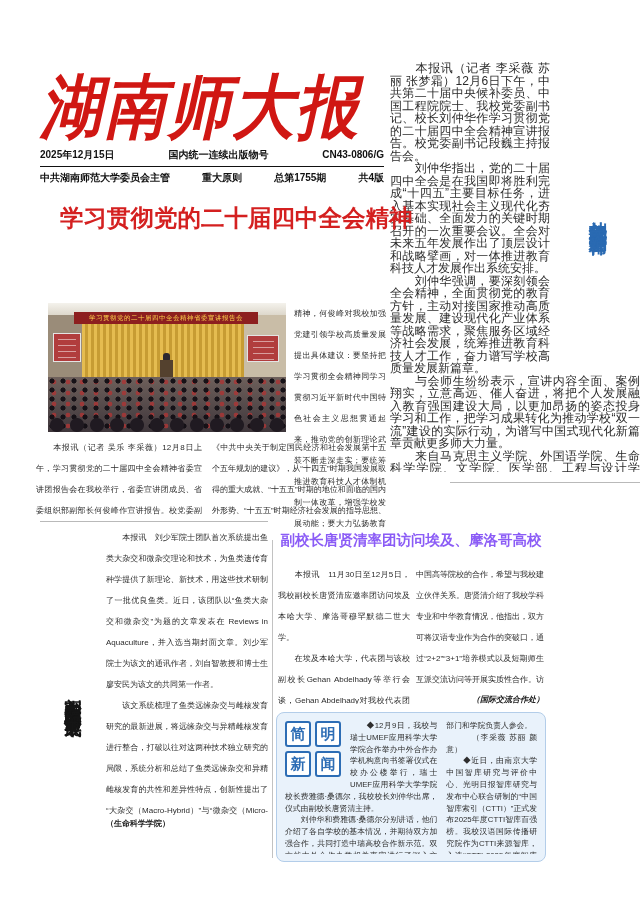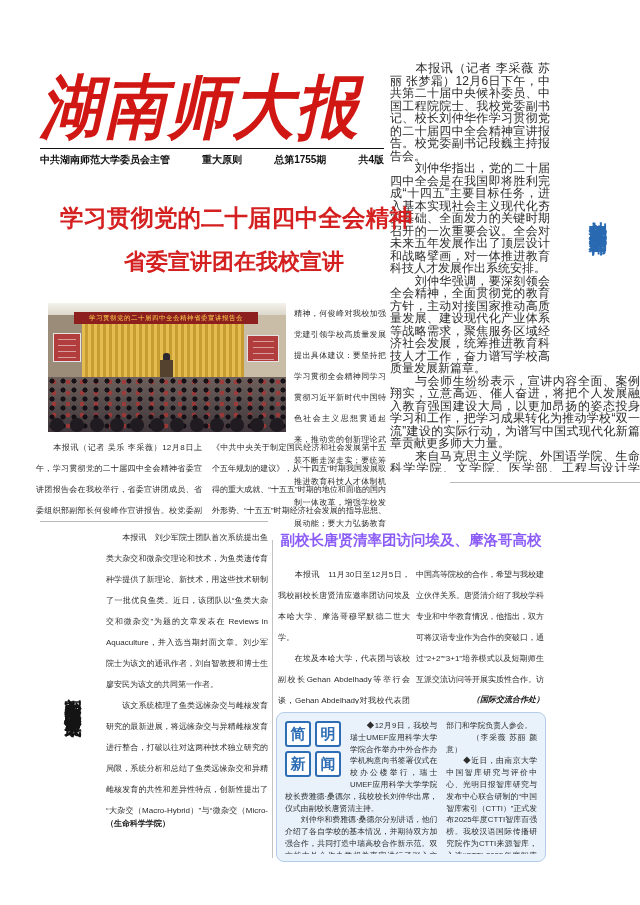--- a/index.html
+++ b/index.html
@@ -101,20 +101,25 @@
   .brieftext{font-size:7.8px;line-height:11.8px;text-align:justify;color:#2e2e2e;
       white-space:pre-line;}
 </style>
 </head>
 <body>
 
 <div id="page">
 
   <header id="masthead">
     <div class="mh-title">湖南师大报</div>
+    <div class="mh-row">
+      <span>2025年12月15日</span>
+      <span>国内统一连续出版物号</span>
+      <span>CN43-0806/G</span>
+    </div>
     <div class="mh-divider"></div>
     <div class="mh-row">
       <span>中共湖南师范大学委员会主管</span>
       <span>重大原则</span>
       <span>总第1755期</span>
       <span>共4版</span>
     </div>
   </header>
 
   <section id="right-article">
@@ -122,21 +127,20 @@
     <p>　　本报讯（记者 李采薇 苏丽 张梦霜）12月6日下午，中共第二十届中央候补委员、中国工程院院士、我校党委副书记、校长刘仲华作学习贯彻党的二十届四中全会精神宣讲报告。校党委副书记段巍主持报告会。</p>
     <p>　　刘仲华指出，党的二十届四中全会是在我国即将胜利完成“十四五”主要目标任务，进入基本实现社会主义现代化夯实基础、全面发力的关键时期召开的一次重要会议。全会对未来五年发展作出了顶层设计和战略擘画，对一体推进教育科技人才发展作出系统安排。</p>
     <p>　　刘仲华强调，要深刻领会全会精神，全面贯彻党的教育方针，主动对接国家推动高质量发展、建设现代化产业体系等战略需求，聚焦服务区域经济社会发展，统筹推进教育科技人才工作，奋力谱写学校高质量发展新篇章。</p>
     <p>　　与会师生纷纷表示，宣讲内容全面、案例翔实，立意高远、催人奋进，将把个人发展融入教育强国建设大局，以更加昂扬的姿态投身学习和工作，把学习成果转化为推动学校“双一流”建设的实际行动，为谱写中国式现代化新篇章贡献更多师大力量。</p>
     <p>　　来自马克思主义学院、外国语学院、生命科学学院、文学院、医学部、工程与设计学院、化学化工学院等学院的600余名师生代表参加报告会，会议以“主会场+分会场直播共学”方式进行。</p>
   </section>
   <div class="divider-h" style="left:450px;top:482px;width:190px;"></div>
 
   <section id="headline">
     <div class="h1">学习贯彻党的二十届四中全会精神</div>
-    <div class="h2">省委宣讲团在我校宣讲</div>
   </section>
 
   <div id="photo">
     <div class="ph-ceiling"></div>
     <div class="ph-wall-l"></div>
     <div class="ph-wall-r"></div>
     <div class="ph-banner">学习贯彻党的二十届四中全会精神省委宣讲报告会</div>
     <div class="ph-curtain"></div>
     <div class="ph-screen left"></div>
     <div class="ph-screen right"></div>

